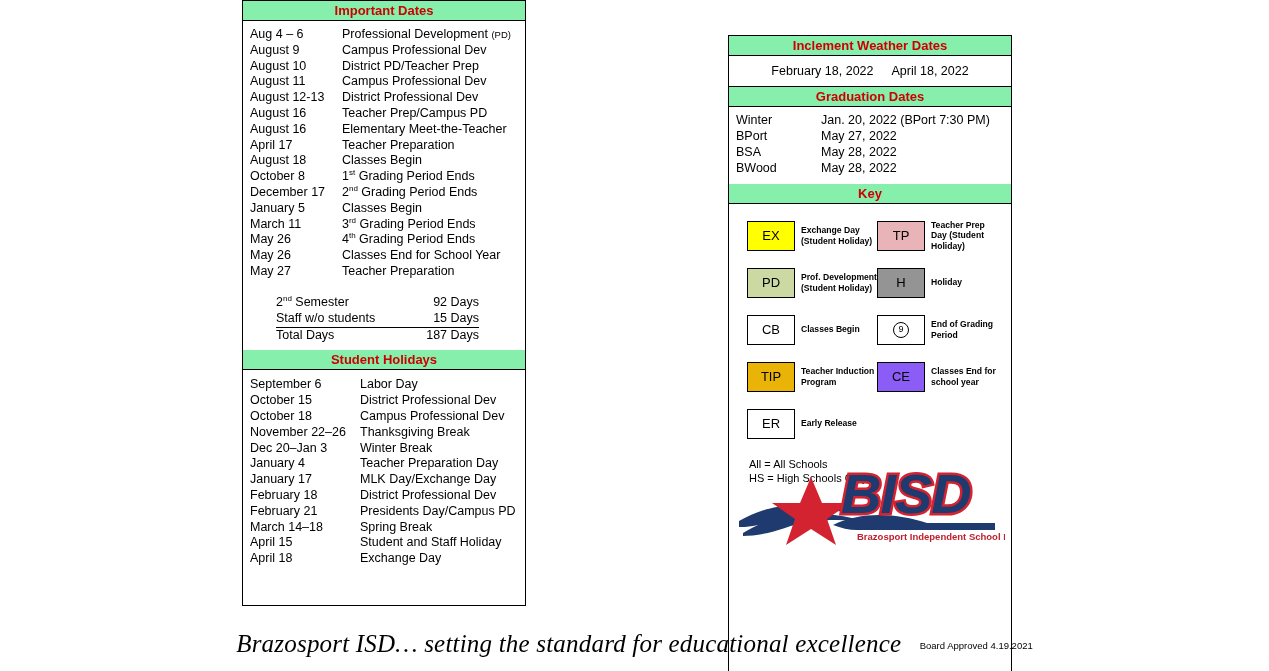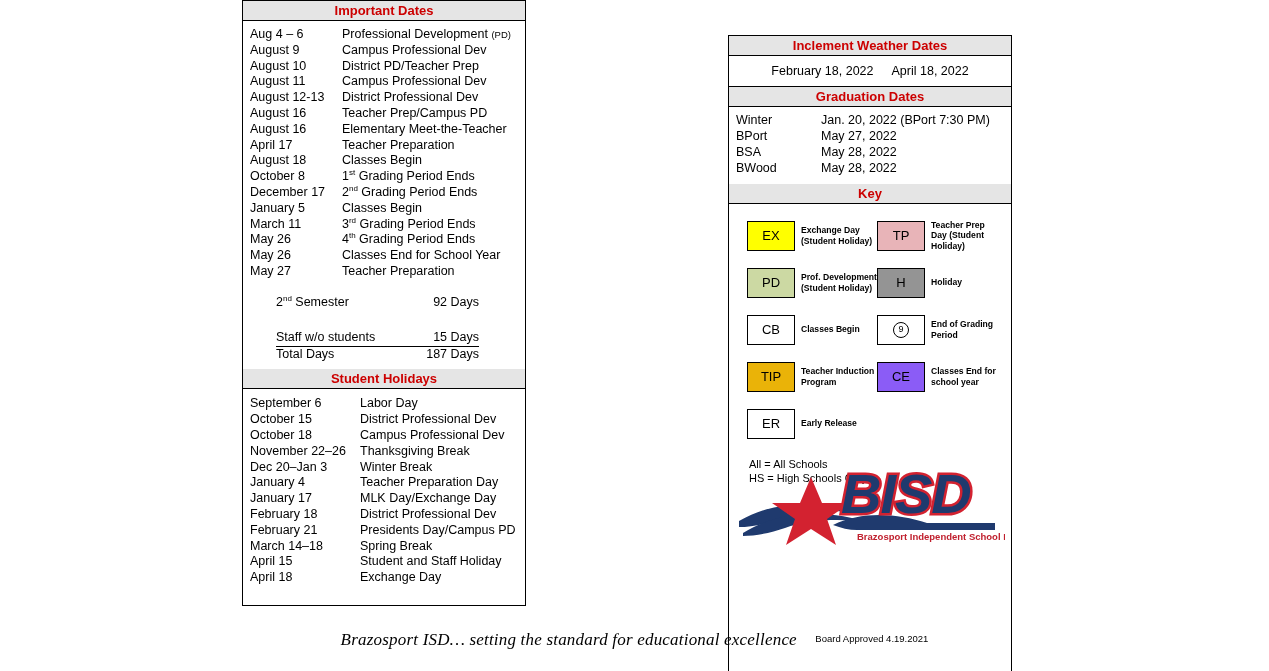--- a/index.html
+++ b/index.html
@@ -17,21 +17,21 @@
   }
 
   
   .panel {
     position: absolute;
     border: 1px solid #000;
     box-sizing: border-box;
     background: #fff;
   }
   .bar {
-    background: #e5e5e5;
+    background: #86efac;
     border-bottom: 1px solid #000;
     text-align: center;
     color: #cc0000;
     font-weight: bold;
     font-size: 13px;
     line-height: 19px;
     height: 19px;
   }
   .bar.top-line { border-top: 1px solid #000; }
 
@@ -77,21 +77,20 @@
   .sum-row {
     display: flex;
     font-size: 12.5px;
     line-height: 15.9px;
     padding-left: 33px;
   }
   .sum-row .l { width: 131px; flex: 0 0 auto; }
   .sum-row .v { width: 72px; flex: 0 0 auto; text-align: right; }
   .sum-row.ul .l, .sum-row.ul .v {
     border-bottom: 1.5px solid #000;
-    margin-top: 19px;
   }
 
   
   #student-holidays-list {
     padding-top: 7px;
   }
   #student-holidays-list .date-row .d { width: 110px; }
 
   
   #right-panel {
@@ -183,21 +182,21 @@
   #footer {
     position: absolute;
     left: 0;
     top: 630px;
     width: 1269px;
     text-align: center;
   }
   #footer-tagline {
     font-family: "Liberation Serif", serif;
     font-style: italic;
-    font-size: 17px;
+    font-size: 25px;
     letter-spacing: 0.2px;
   }
   #footer-approved {
     font-size: 9.5px;
     margin-left: 14px;
     vertical-align: 3px;
   }
 </style>
 </head>
 <body>

